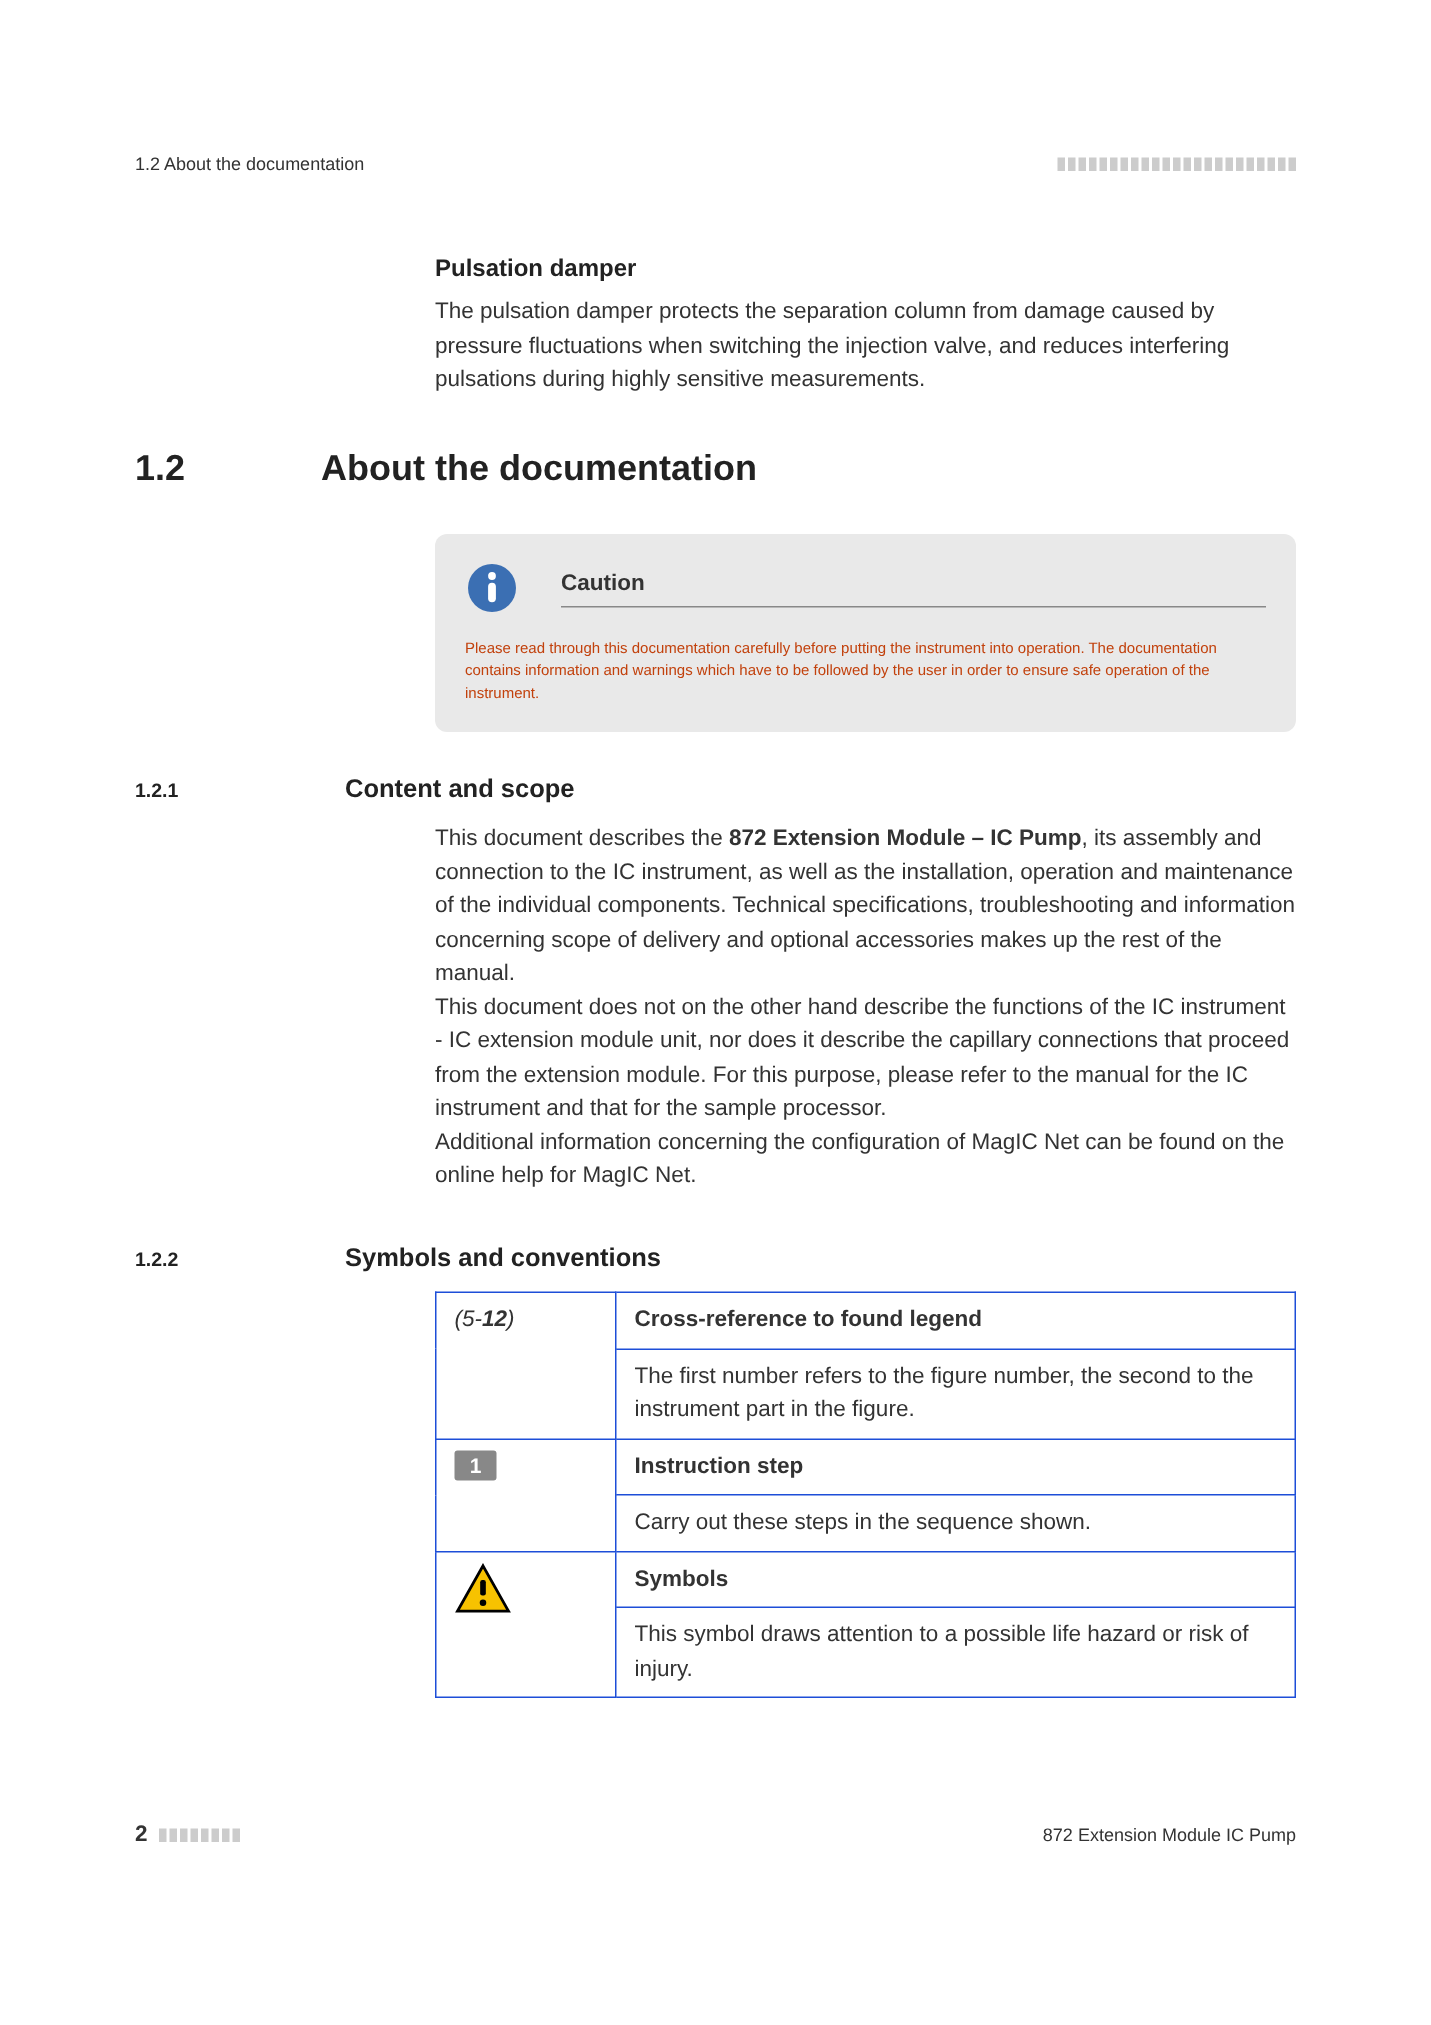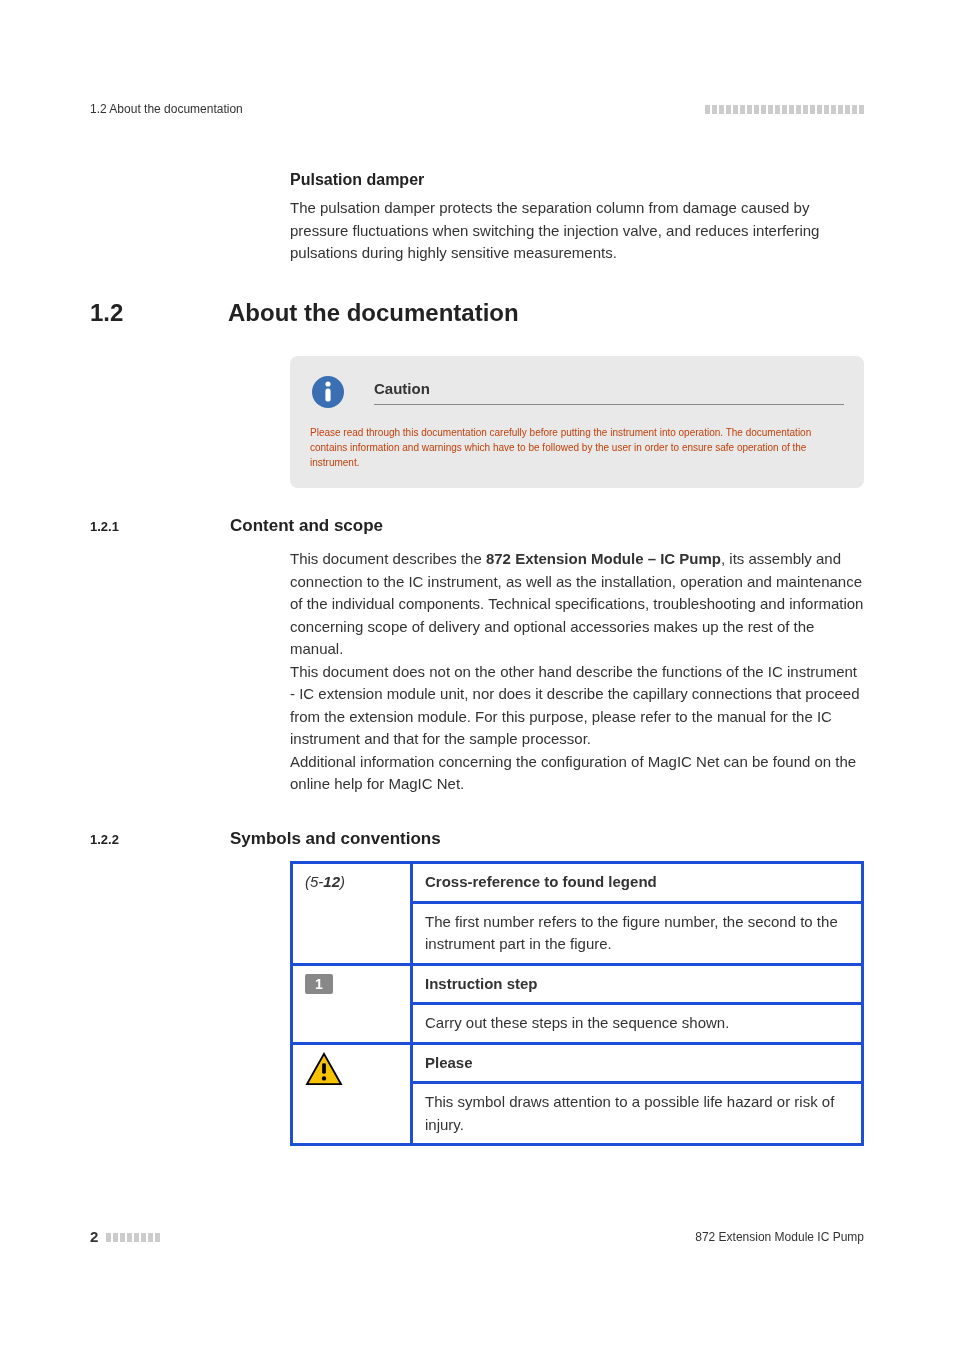--- a/index.html
+++ b/index.html
@@ -49,21 +49,21 @@
     .para {
       font-size: 15px;
       color: #333;
       line-height: 1.5;
     }
     .h1-row {
       display: flex;
       align-items: baseline;
       margin-top: 30px;
       margin-bottom: 25px;
-      gap: 48px;
+      gap: 34px;
     }
     .h1-num {
       font-size: 24px;
       font-weight: bold;
       color: #222;
       width: 90px;
     }
     .h1-text {
       font-size: 24px;
       font-weight: bold;
@@ -127,21 +127,21 @@
     }
     .bold {
       font-weight: bold;
     }
     .symbols-table {
       border-collapse: collapse;
       width: 100%;
       margin-top: 8px;
     }
     .symbols-table td {
-      border: 3px solid #1d4ed8;
+      border: 1px solid #1d4ed8;
       padding: 7px 10px 7px 12px;
       vertical-align: top;
       font-size: 15px;
     }
     .symbols-table td.left-col {
       width: 120px;
     }
     .ital {
       font-style: italic;
     }
@@ -293,21 +293,21 @@
 
     <tr>
       <td class="left-col" rowspan="2">
         <svg class="warning-icon" viewBox="0 0 40 36">
           <polygon points="20,2 38,34 2,34" fill="#f7c200" stroke="#000" stroke-width="2"></polygon>
           <rect x="18" y="12" width="4" height="11" rx="1.5" fill="#000"></rect>
           <circle cx="20" cy="28" r="2.3" fill="#000"></circle>
         </svg>
       </td>
       <td>
-        <span class="bold">Please</span>
+        <span class="bold">Symbols</span>
       </td>
     </tr>
     <tr>
       <td>This symbol draws attention to a possible life hazard or risk of injury.</td>
     </tr>
   </tbody>
     </table>
 </div>
 
 <div class="footer-row">

